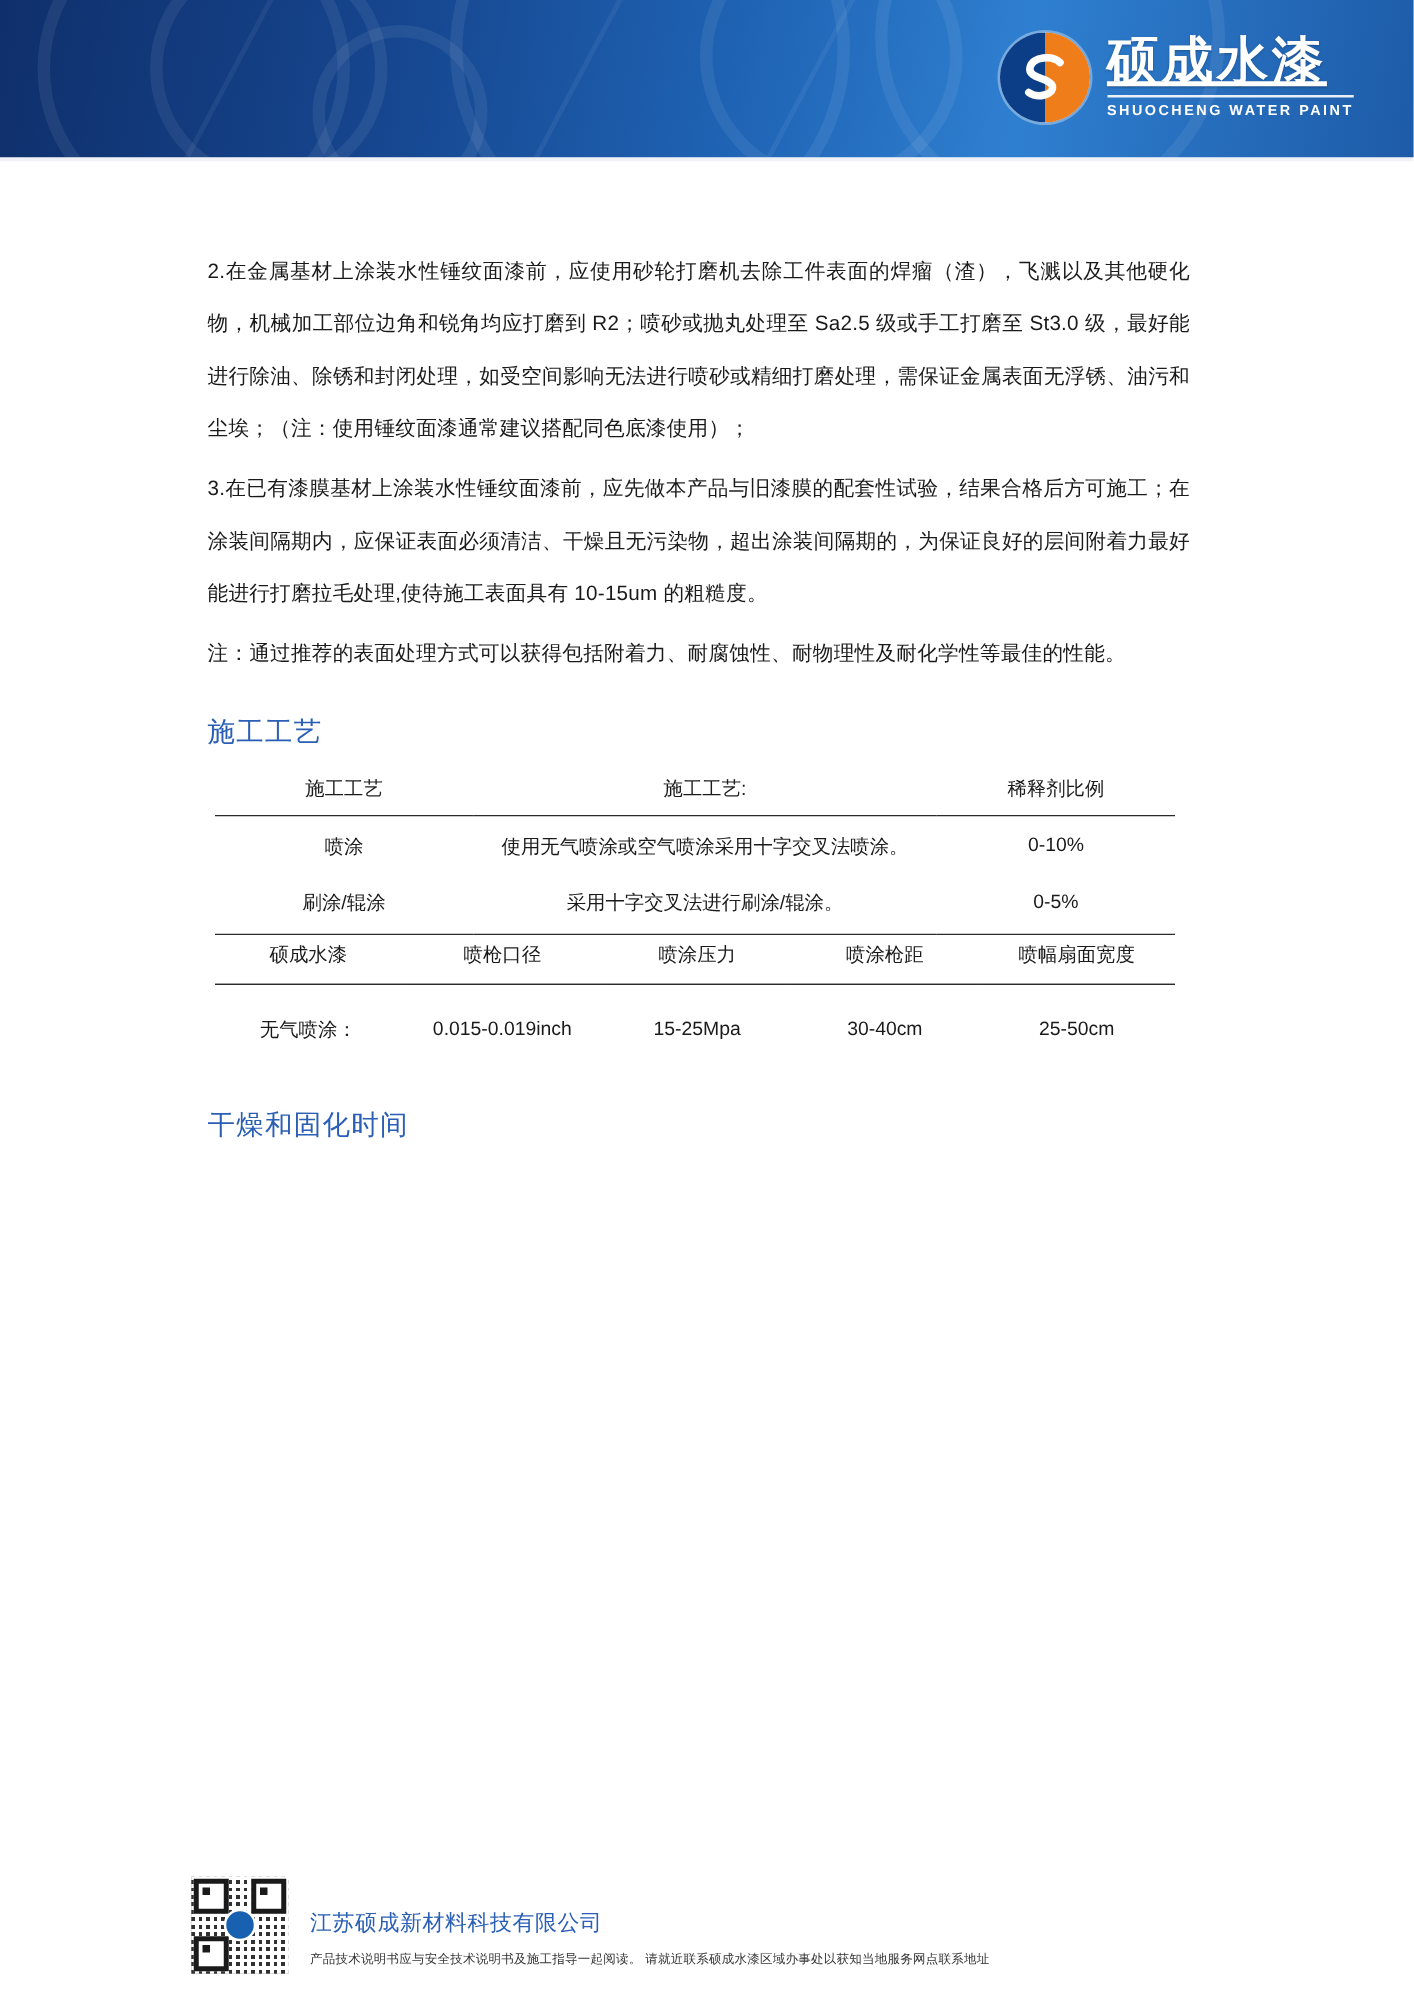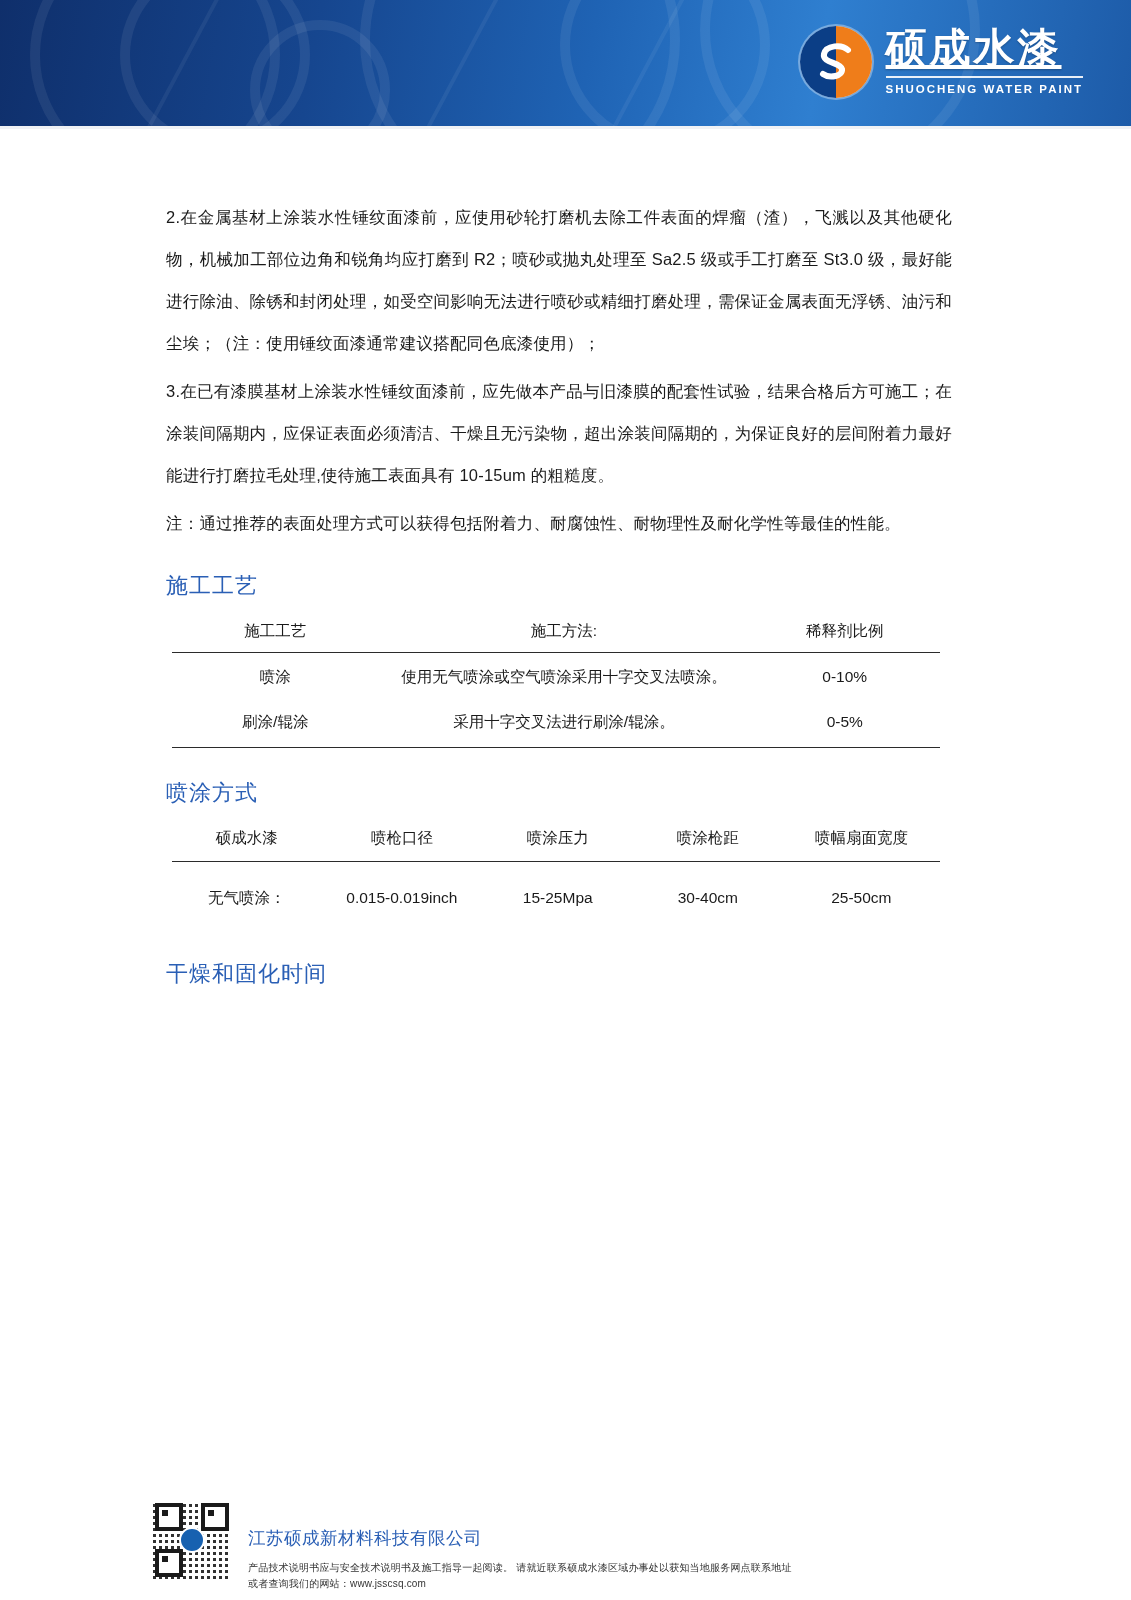--- a/index.html
+++ b/index.html
@@ -269,39 +269,38 @@
   <p class="para">2.在金属基材上涂装水性锤纹面漆前，应使用砂轮打磨机去除工件表面的焊瘤（渣），飞溅以及其他硬化物，机械加工部位边角和锐角均应打磨到 R2；喷砂或抛丸处理至 Sa2.5 级或手工打磨至 St3.0 级，最好能进行除油、除锈和封闭处理，如受空间影响无法进行喷砂或精细打磨处理，需保证金属表面无浮锈、油污和尘埃；（注：使用锤纹面漆通常建议搭配同色底漆使用）；</p>
   <p class="para">3.在已有漆膜基材上涂装水性锤纹面漆前，应先做本产品与旧漆膜的配套性试验，结果合格后方可施工；在涂装间隔期内，应保证表面必须清洁、干燥且无污染物，超出涂装间隔期的，为保证良好的层间附着力最好能进行打磨拉毛处理,使待施工表面具有 10-15um 的粗糙度。</p>
   <p class="para">注：通过推荐的表面处理方式可以获得包括附着力、耐腐蚀性、耐物理性及耐化学性等最佳的性能。</p>
 
   <h2 class="section">施工工艺</h2>
 
   <table class="doc-table process-table">
     <thead>
       <tr>
         <th class="c-proc-1">施工工艺</th>
-        <th class="c-proc-2">施工方法:</th>
+        <th class="c-proc-2">施工工艺:</th>
         <th class="c-proc-3">稀释剂比例</th>
       </tr>
     </thead>
     <tbody>
       <tr class="row-1">
         <td>喷涂</td>
         <td>使用无气喷涂或空气喷涂采用十字交叉法喷涂。</td>
         <td>0-10%</td>
       </tr>
       <tr class="row-2">
         <td>刷涂/辊涂</td>
         <td>采用十字交叉法进行刷涂/辊涂。</td>
         <td>0-5%</td>
       </tr>
     </tbody>
   </table>
 
-  <h2 class="section second">喷涂方式</h2>
 
   <table class="doc-table spray-table">
     <thead>
       <tr>
         <th class="c-sp-1">硕成水漆</th>
         <th class="c-sp-2">喷枪口径</th>
         <th class="c-sp-3">喷涂压力</th>
         <th class="c-sp-4">喷涂枪距</th>
         <th class="c-sp-5">喷幅扇面宽度</th>
       </tr>
@@ -330,16 +329,15 @@
           <i></i>
         </div>
       <div class="corner c-bl">
           <i></i>
         </div>
       <div class="qlogo"></div>
     </div>
     <div class="footer-texts">
       <div class="company">江苏硕成新材料科技有限公司</div>
       <div class="foot-line">产品技术说明书应与安全技术说明书及施工指导一起阅读。 请就近联系硕成水漆区域办事处以获知当地服务网点联系地址</div>
-      <div class="foot-line">或者查询我们的网站：www.jsscsq.com</div>
     </div>
   </div>
 </div>
 
 </body></html>

